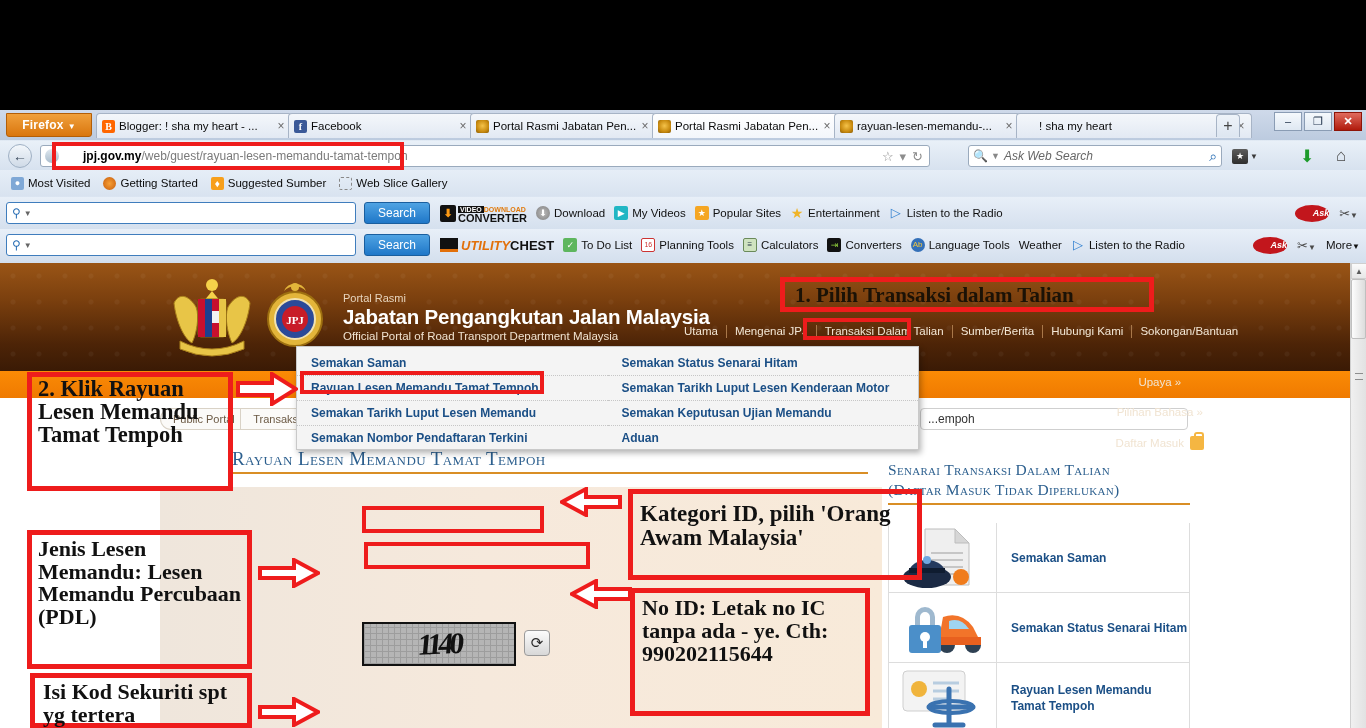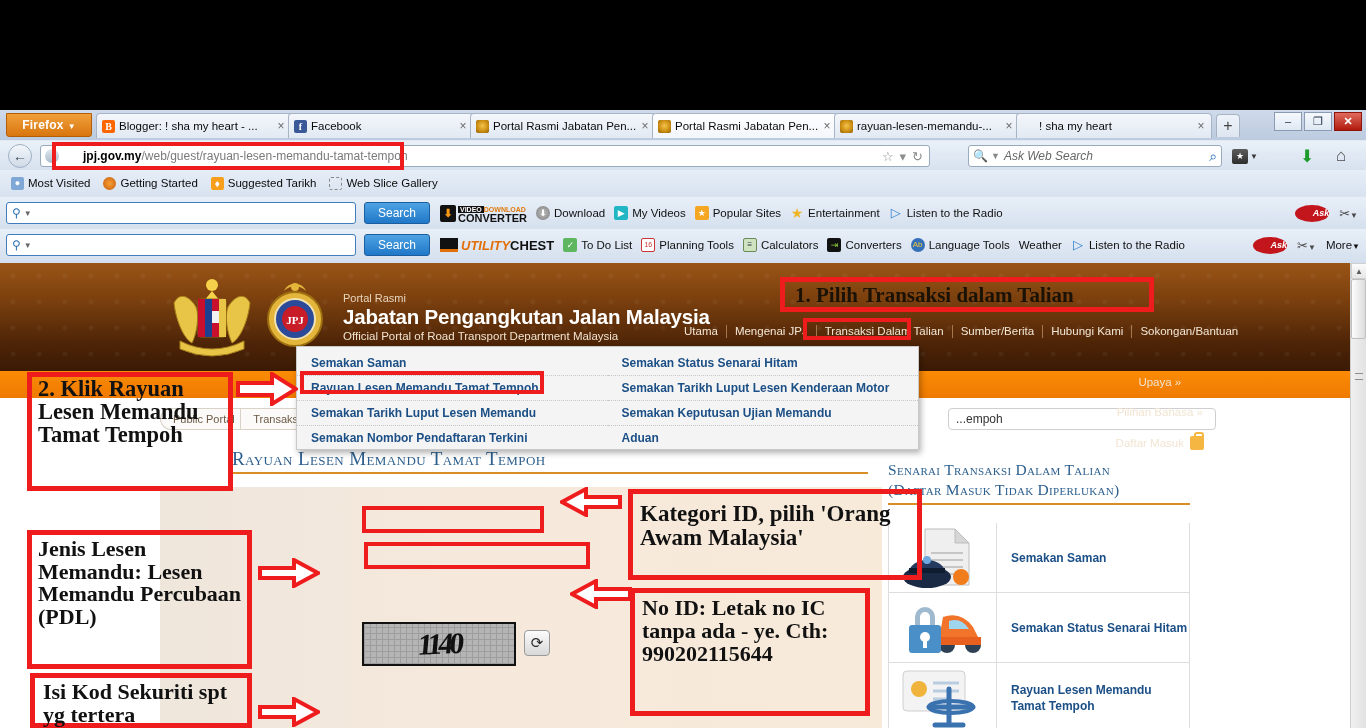--- a/index.html
+++ b/index.html
@@ -262,21 +262,21 @@
 <div class="tab active" style="left:652px;width:186px;">
   <span class="favicon fav-jpj"></span>
   <span class="tlabel">Portal Rasmi Jabatan Pen...</span>
   <span class="tclose">×</span>
 </div>
 <div class="tab" style="left:834px;width:186px;">
   <span class="favicon fav-jpj"></span>
   <span class="tlabel">rayuan-lesen-memandu-...</span>
   <span class="tclose">×</span>
 </div>
-<div class="tab" style="left:1016px;width:196px;">
+<div class="tab" style="left:1016px;width:236px;">
   <span class="favicon fav-none"></span>
   <span class="tlabel" style="flex:0 1 auto;">! sha my heart</span>
   <span class="tclose" style="margin-left:auto;">×</span>
 </div>
 <div id="newtab" style="left:1216px;">+</div>
 
 <div id="wincontrols">
   <div>–</div>
   <div>❐</div>
   <div class="closebtn">✕</div>
@@ -313,21 +313,21 @@
   <div class="bm">
     <span class="bmicon" style="background:#7fa8d6;color:#fff;font-size:9px;text-align:center;line-height:13px;">●</span>
     <span>Most Visited</span>
   </div>
   <div class="bm">
     <span class="bmicon" style="background:radial-gradient(circle,#f79f35,#c75b0b);border-radius:50%;"></span>
     <span>Getting Started</span>
   </div>
   <div class="bm">
     <span class="bmicon" style="background:#f79f1b;color:#fff;font-size:10px;text-align:center;line-height:13px;">♦</span>
-    <span>Suggested Tarikh</span>
+    <span>Suggested Sumber</span>
   </div>
   <div class="bm">
     <span class="bmicon" style="border:1px dashed #888;"></span>
     <span>Web Slice Gallery</span>
   </div>
 </div>
 
 <div class="askbar" id="askbar1">
   <div class="askinput">
     <span style="font-size:12px;color:#2a6fb5;">⚲</span>
@@ -491,21 +491,21 @@
       <div class="mi">Aduan</div>
     </div>
   </div>
 
   <div id="breadcrumb" style="position:absolute;left:160px;top:145px;">
     <div class="bc">Public Portal</div>
     <div class="chev">⟩</div>
     <div class="bc" style="border-right:1px solid #d9d2c6;">Transaksi</div>
   </div>
 
-  <div id="searchsite" style="position:absolute;left:948px;top:145px;">
+  <div id="searchsite" style="position:absolute;left:920px;top:145px;">
     <span>...empoh</span>
   </div>
 
   <div id="pagetitle" style="position:absolute;left:232px;top:185px;">Rayuan Lesen Memandu Tamat Tempoh</div>
   <div id="titlerule" style="position:absolute;left:232px;top:209px;"></div>
 
   <div id="formpanel" style="position:absolute;left:160px;top:224px;"></div>
 
   <div class="frow" style="left:272px;top:250px;">
     <div class="flabel" style="width:88px;">

